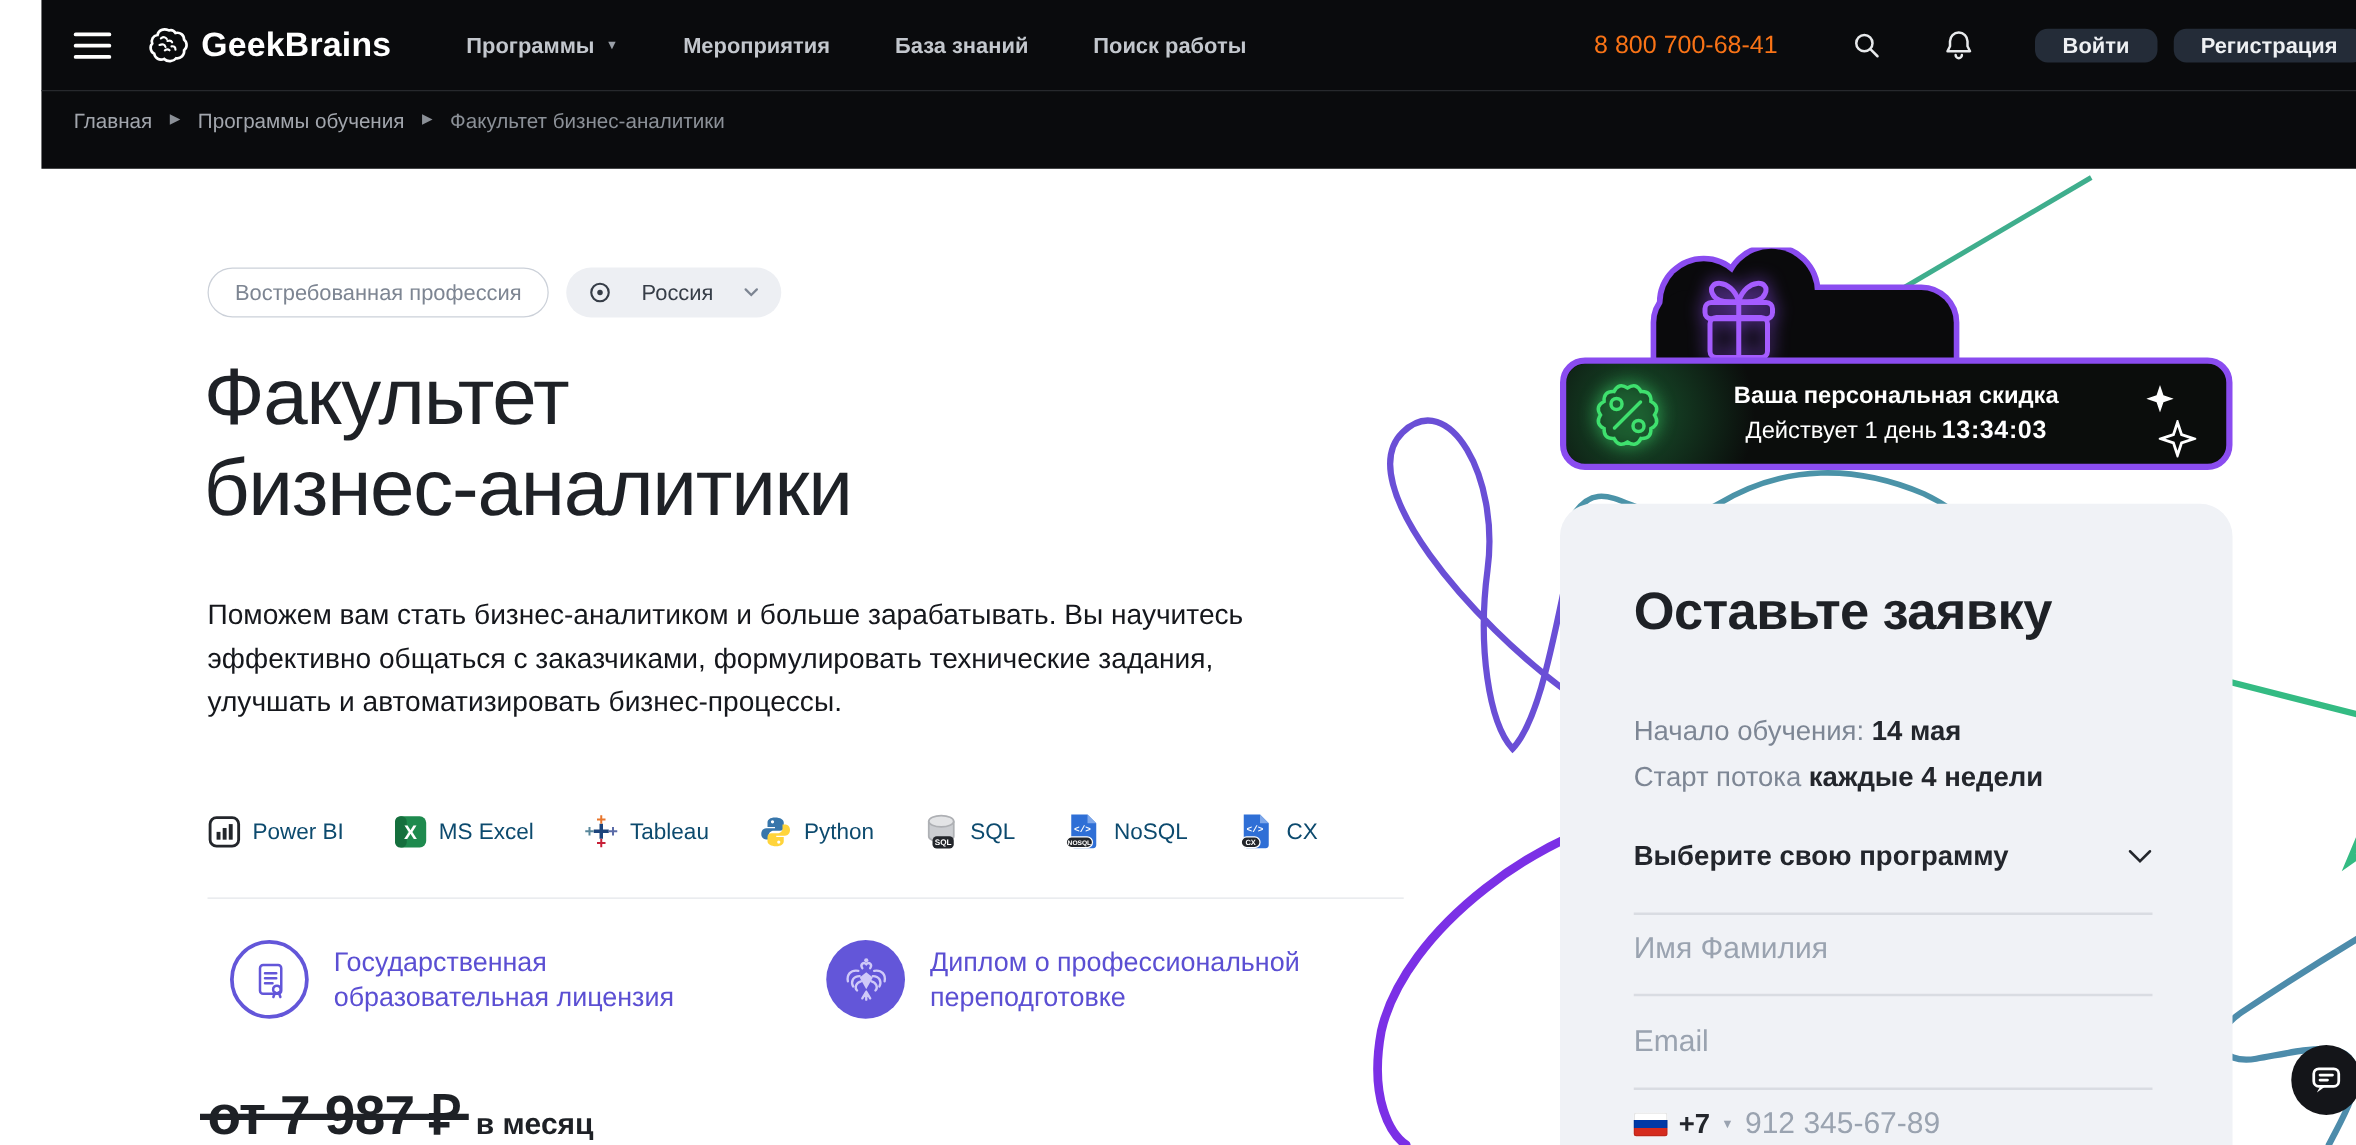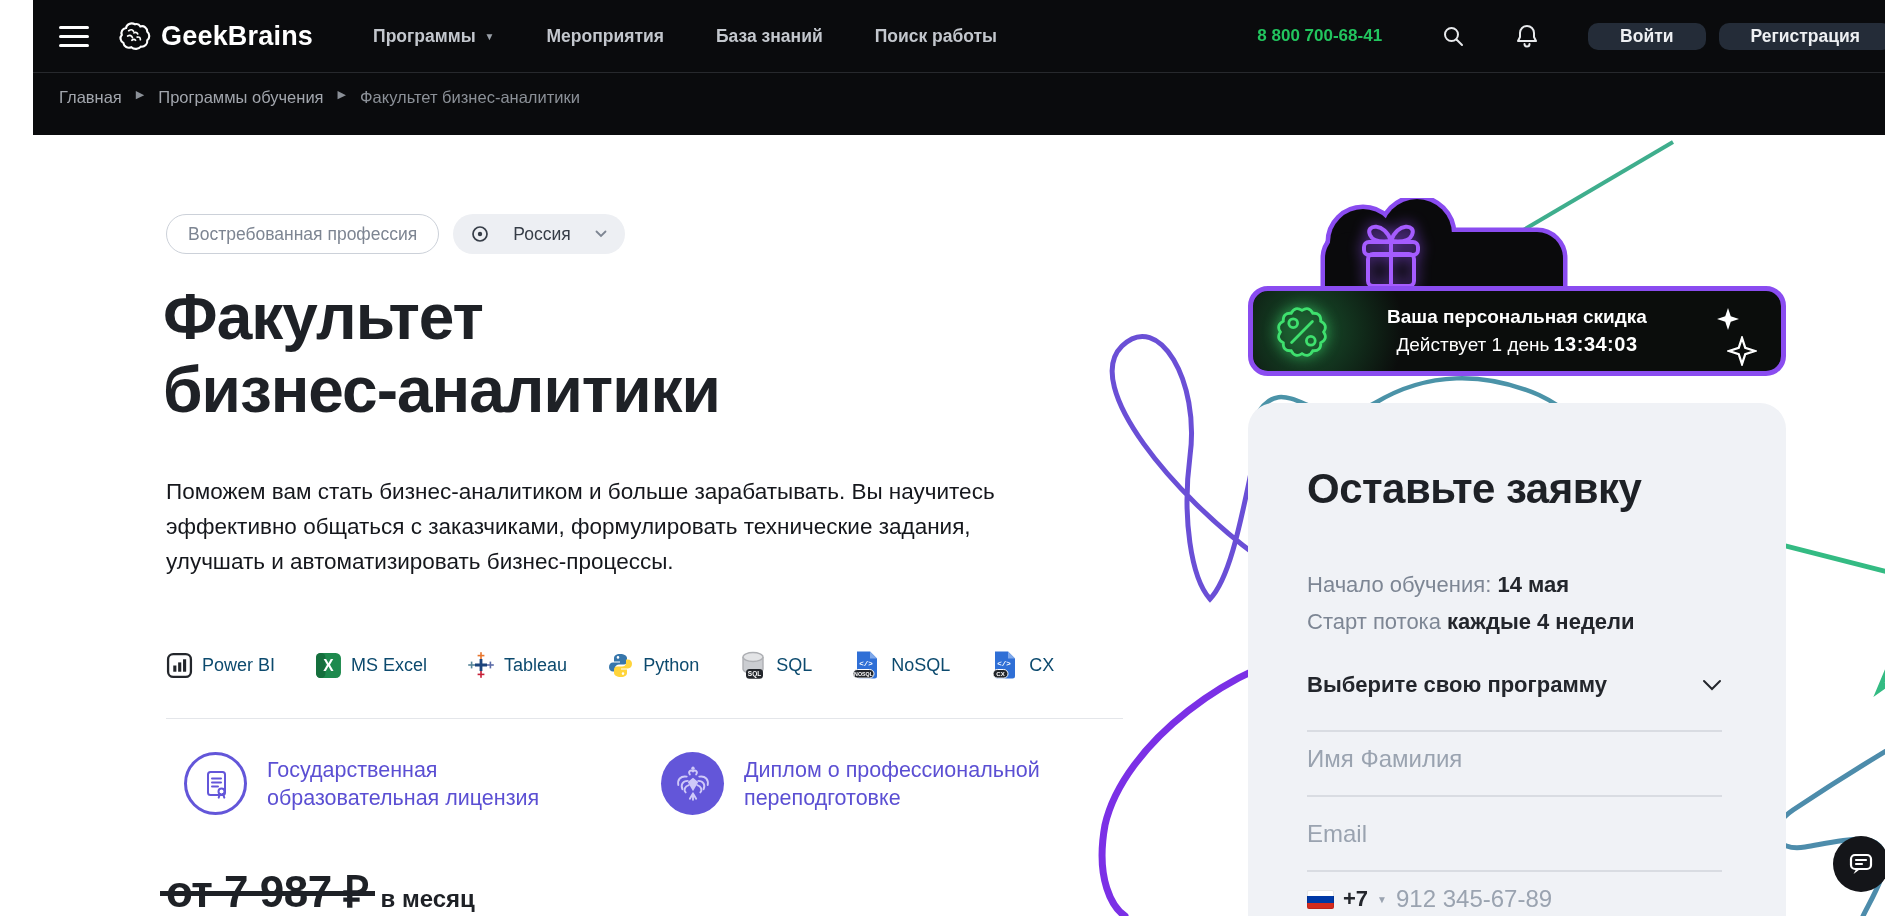--- a/index.html
+++ b/index.html
@@ -13,37 +13,37 @@
   .header { position:absolute; left:0; top:0; width:1885px; height:135px; background:#0a0b0d; z-index:10; }
   .nav-bar { height:73px; display:flex; align-items:center; padding:0 26px; border-bottom:1px solid #27292d; }
   .burger { width:30px; height:21px; display:flex; flex-direction:column; justify-content:space-between; cursor:pointer; margin-right:28px; }
   .burger span { display:block; height:3px; background:#fff; border-radius:2px; }
   .brand { display:flex; align-items:center; gap:10px; margin-right:60px; cursor:pointer; }
   .brand-text { color:#fff; font-size:27px; font-weight:700; letter-spacing:.2px; }
   .nav-links { display:flex; align-items:center; gap:52px; }
   .nav-link { color:#c3c7cd; font-size:17.5px; font-weight:600; cursor:pointer; display:flex; align-items:center; gap:9px; }
   .nav-caret { font-size:10px; color:#9aa0a8; }
   .nav-right { margin-left:auto; display:flex; align-items:center; }
-  .phone { color:#22c55e; font-size:17px; font-weight:700; margin-right:58px; cursor:pointer; }
+  .phone { color:#f97316; font-size:20px; font-weight:400; margin-right:58px; cursor:pointer; }
   .icon-btn { width:26px; height:26px; margin-right:48px; cursor:pointer; display:flex; align-items:center; justify-content:center; }
   .hdr-btn { height:27px; border-radius:10px; background:#242c38; color:#eef0f3; font-size:17.5px; font-weight:700;
-             display:flex; align-items:center; padding:0 32px; cursor:pointer; }
+             display:flex; align-items:center; padding:0 22px; cursor:pointer; }
   .hdr-btn.login { margin-right:13px; }
   .breadcrumb { display:flex; align-items:flex-start; gap:14px; padding:15px 0 0 26px; }
   .crumb { font-size:16.5px; color:#a2a6ad; cursor:pointer; }
   .crumb.current { color:#8b9097; cursor:default; }
   .crumb-sep { color:#8b9097; font-size:11px; }
 
   
   .badges { position:absolute; left:133px; top:214px; display:flex; gap:14px; z-index:1; }
   .badge-outline { border:1.5px solid #ccd1d9; border-radius:20px; height:40px; display:flex; align-items:center;
                    padding:0 21px; color:#7d8592; font-size:17.5px; }
   .badge-fill { background:#edeff3; border-radius:20px; height:40px; display:flex; align-items:center; gap:24px;
                 padding:0 18px; color:#363d47; font-size:17.5px; cursor:pointer; }
-  .page-title { position:absolute; left:130px; top:281px; font-size:64px; line-height:73px; font-weight:700;
+  .page-title { position:absolute; left:130px; top:281px; font-size:64px; line-height:73px; font-weight:400;
                 color:#1e2126; letter-spacing:-1px; z-index:1; }
   .description { position:absolute; left:133px; top:474px; width:845px; font-size:22.5px; line-height:35px; color:#15171c; z-index:1; }
   .tech-row { position:absolute; left:133px; top:650px; display:flex; align-items:center; gap:40px; z-index:1; }
   .tech-item { display:flex; align-items:center; gap:9px; }
   .tech-label { font-size:18px; font-weight:500; color:#0c4a6e; white-space:nowrap; }
   .divider { position:absolute; left:133px; top:718px; width:957px; height:1px; background:#e4e6ea; z-index:1; }
   .features { position:absolute; left:133px; top:752px; display:flex; gap:84px; z-index:1; }
   .feature { display:flex; gap:20px; align-items:flex-start; }
   .feat-circle { width:63px; height:63px; border-radius:50%; background:#6356d9; display:flex; align-items:center; justify-content:center; flex:0 0 auto; }
   .feat-circle.outline { background:#fff; border:3px solid #6356d9; }

